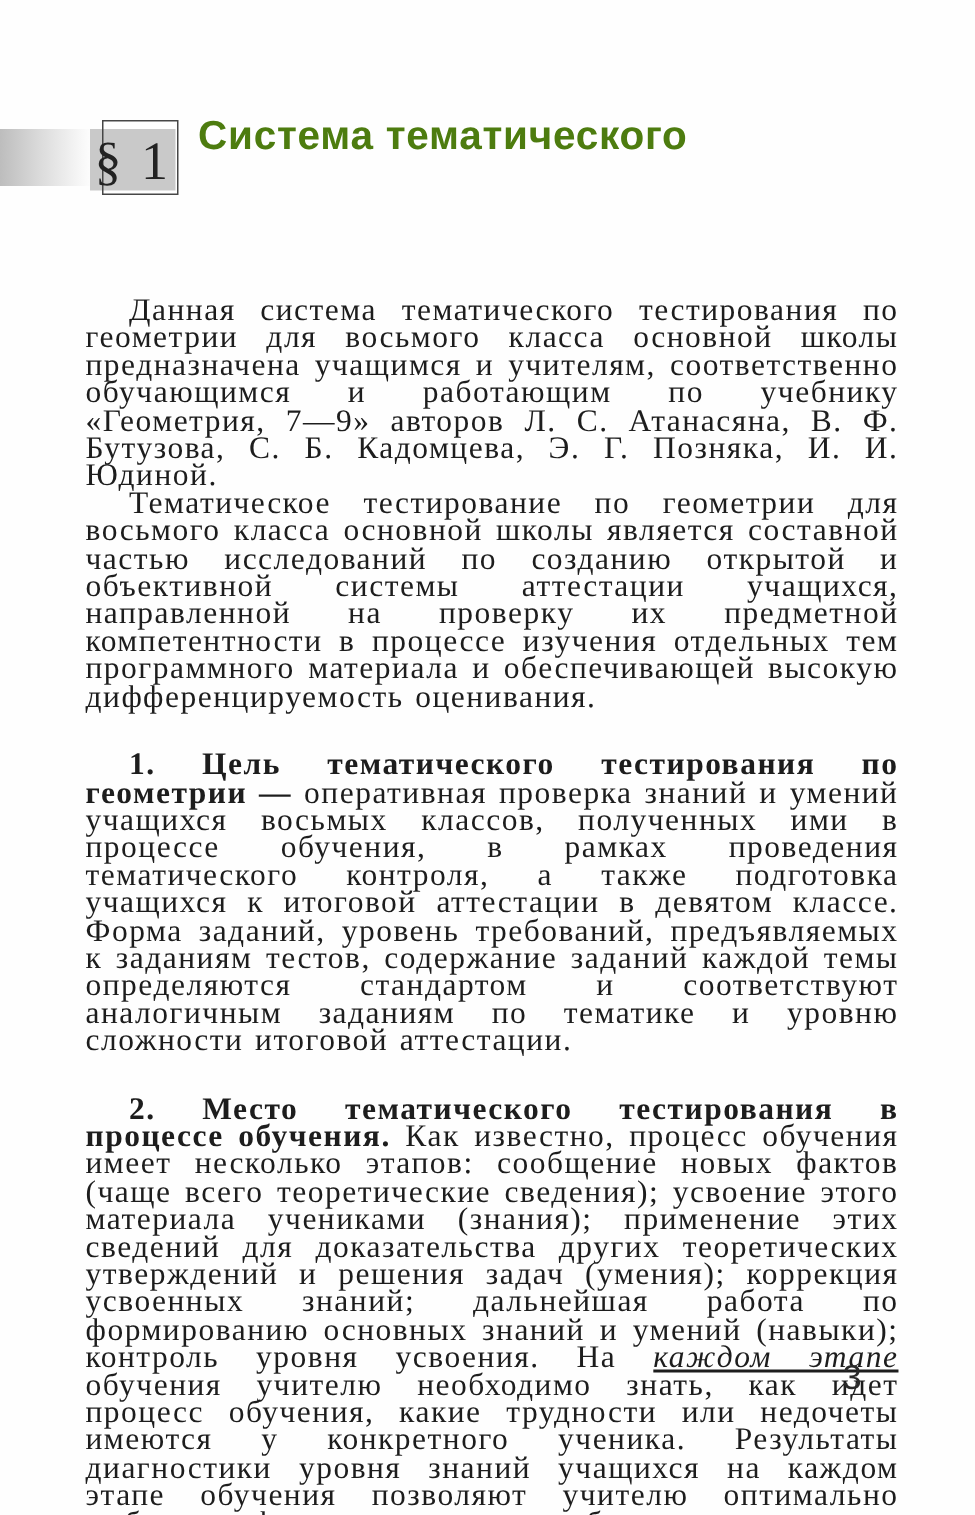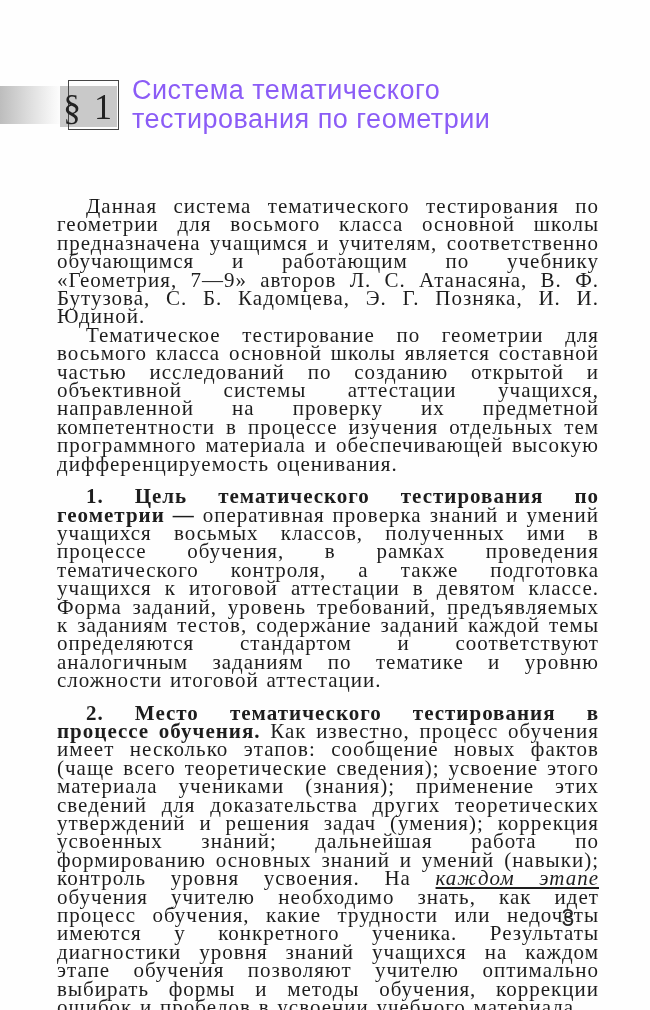--- a/index.html
+++ b/index.html
@@ -49,43 +49,43 @@
     font-size: 36px;
     letter-spacing: 2px;
     color: #222222;
     font-family: "Liberation Serif", "DejaVu Serif", serif;
   }
   .title {
     position: absolute;
     left: 132px; top: 76px;
     margin: 0;
     font-family: "Liberation Sans", "DejaVu Sans", sans-serif;
-    font-weight: 400;
+    font-weight: 700;
     font-size: 27px;
     line-height: 29px;
     letter-spacing: 0.5px;
-    color: #8b5cf6;
+    color: #4d7c0f;
   }
   .text-block {
     position: absolute;
     left: 57px; top: 197px;
     width: 542px;
     font-size: 21px;
     line-height: 18.4px;
     letter-spacing: 1px;
     word-spacing: 1.5px;
     text-align: justify;
     color: #1d1d1d;
   }
   .text-block p {
     margin: 0;
     text-indent: 29px;
   }
   .text-block p.spaced {
-    margin-top: 14px;
+    margin-top: 27px;
   }
   .text-block span.b { font-weight: bold; }
   .text-block span.u { text-decoration: underline; font-style: italic; }
   .folio {
     position: absolute;
     left: 553px; top: 905px;
     width: 30px;
     text-align: center;
     font-family: "Liberation Sans", "DejaVu Sans", sans-serif;
     font-size: 23px;
@@ -96,21 +96,21 @@
 <body>
 
 <div class="page">
 
   <div class="edge-gradient"></div>
 
   <div class="badge-fill"></div>
   <div class="badge-frame"></div>
   <div class="badge-text">§ 1</div>
 
-  <h1 class="title"><span>Система тематического</span><br><span>тестирования по геометрии</span></h1>
+  <h1 class="title"><span>Система тематического</span><br></h1>
 
   <div class="text-block">
     <p><span>Данная система тематического тестирования по геометрии для восьмого класса основной школы предназначена учащимся и учителям, соответственно обучающимся и работающим по учебнику «Геометрия, 7—9» авторов Л. С. Атанасяна, В. Ф. Бутузова, С. Б. Кадомцева, Э. Г. Позняка, И. И. Юдиной.</span></p>
     <p><span>Тематическое тестирование по геометрии для восьмого класса основной школы является составной частью исследований по созданию открытой и объективной системы аттестации учащихся, направленной на проверку их предметной компетентности в процессе изучения отдельных тем программного материала и обеспечивающей высокую дифференцируемость оценивания.</span></p>
     <p class="spaced"><span class="b">1. Цель тематического тестирования по геометрии — </span><span>оперативная проверка знаний и умений учащихся восьмых классов, полученных ими в процессе обучения, в рамках проведения тематического контроля, а также подготовка учащихся к итоговой аттестации в девятом классе. Форма заданий, уровень требований, предъявляемых к заданиям тестов, содержание заданий каждой темы определяются стандартом и соответствуют аналогичным заданиям по тематике и уровню сложности итоговой аттестации.</span></p>
     <p class="spaced"><span class="b">2. Место тематического тестирования в процессе обучения. </span><span>Как известно, процесс обучения имеет несколько этапов: сообщение новых фактов (чаще всего теоретические сведения); усвоение этого материала учениками (знания); применение этих сведений для доказательства других теоретических утверждений и решения задач (умения); коррекция усвоенных знаний; дальнейшая работа по формированию основных знаний и умений (навыки); контроль уровня усвоения. На </span><span class="u">каждом этапе</span><span> обучения учителю необходимо знать, как идет процесс обучения, какие трудности или недочеты имеются у конкретного ученика. Результаты диагностики уровня знаний учащихся на каждом этапе обучения позволяют учителю оптимально выбирать формы и методы обучения, коррекции ошибок и пробелов в усвоении учебного материала.</span></p>
   </div>
 
   <div class="folio">3</div>
 

